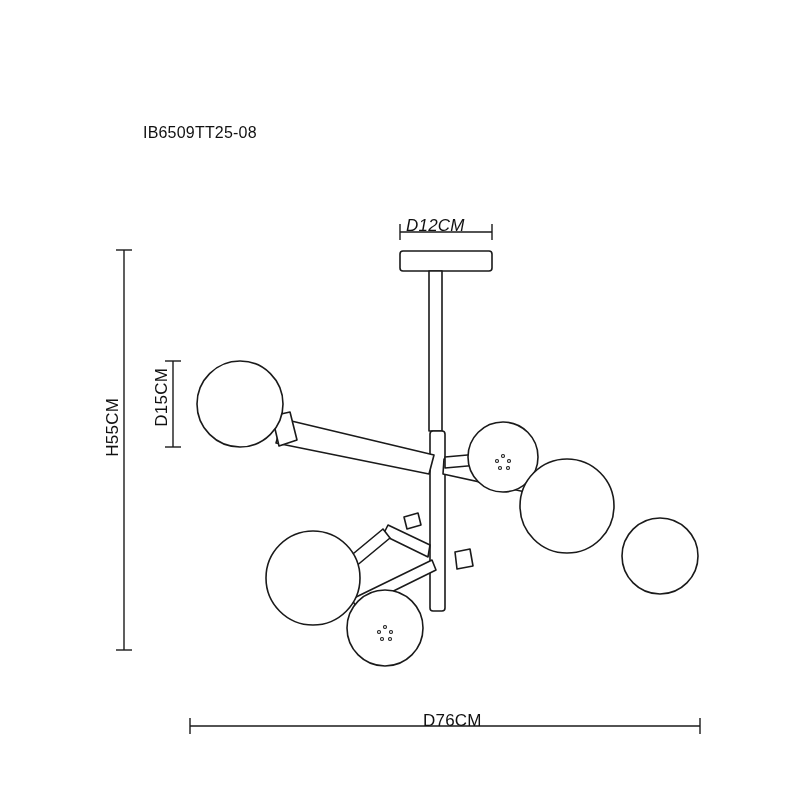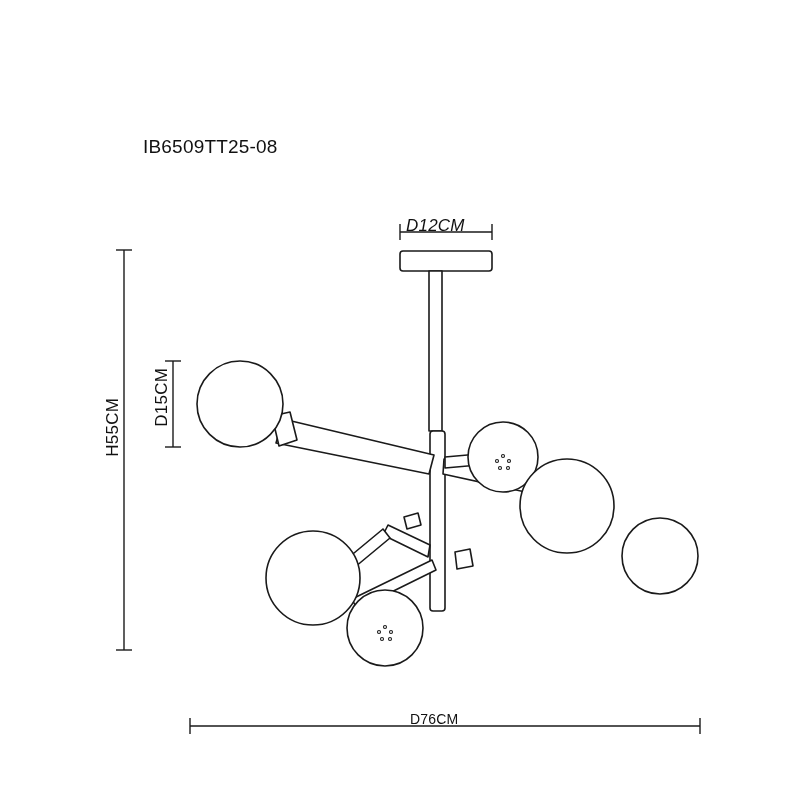--- a/index.html
+++ b/index.html
@@ -25,33 +25,32 @@
   .label {
     position: absolute;
     font-family: "Liberation Sans", sans-serif;
     color: #111111;
     white-space: nowrap;
     letter-spacing: 0.2px;
   }
   #model-code {
     left: 143px;
     top: 124px;
-    font-size: 19px;
-    margin-top: 12px;
+    font-size: 16px;
   }
   #label-d12 {
     left: 406px;
     top: 216px;
     font-size: 17px;
     font-style: italic;
   }
   #label-d76 {
-    left: 410px;
+    left: 423px;
     top: 711px;
-    font-size: 14px;
+    font-size: 17px;
   }
   #label-h55 {
     left: 103px;
     top: 398px;
     font-size: 17px;
     transform-origin: left top;
     transform: rotate(-90deg) translate(-100%, 0);
   }
   #label-d15 {
     left: 152px;

